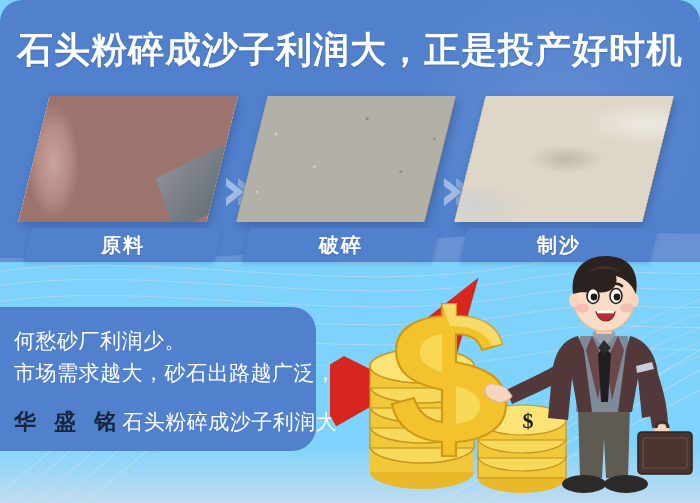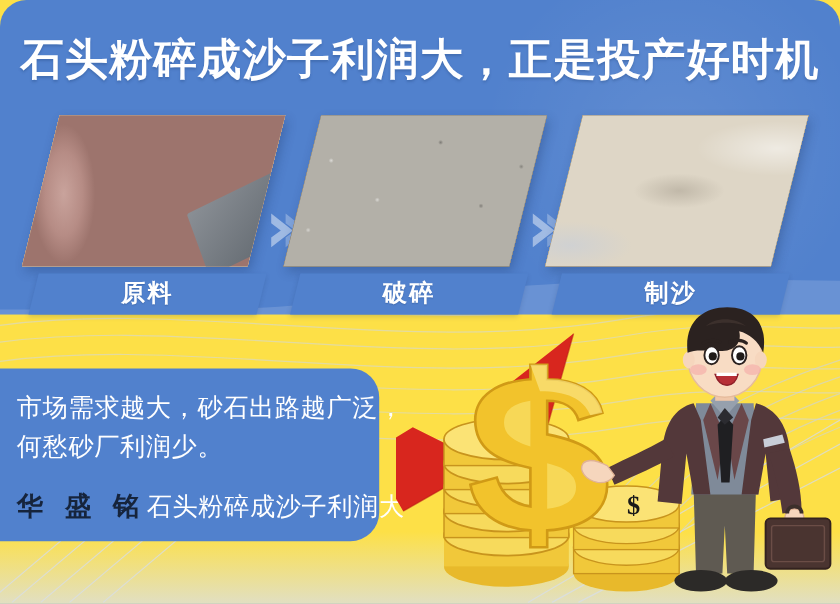--- a/index.html
+++ b/index.html
@@ -5,21 +5,21 @@
   * { margin:0; padding:0; box-sizing:border-box; }
   html,body{ width:700px; height:503px; }
   body{
     font-family:"Liberation Sans","DejaVu Sans",sans-serif;
     background:#ffffff;
     overflow:hidden;
   }
   #banner{
     position:relative;
     width:700px; height:503px;
-    background:#fde047;
+    background:#7dd3fc;
     overflow:hidden;
   }
 
   
   .bg-lines{
     position:absolute; left:0; top:230px; width:700px; height:273px;
     overflow:hidden; pointer-events:none;
   }
   .bg-lines svg{ position:absolute; left:0; top:0; }
 
@@ -322,22 +322,22 @@
     <div class="step-photo">
       <div class="inner tex-sand"></div>
     </div>
     <div class="step-label">
       <span>制沙</span>
     </div>
   </div>
 
   <div id="copy-box">
     <div id="copy-lines">
+      <div class="copy-line">何愁砂厂利润少。</div>
       <div class="copy-line">市场需求越大，砂石出路越广泛，</div>
-      <div class="copy-line">何愁砂厂利润少。</div>
     </div>
     <div id="brand-line">
       <span id="brand-name">华 盛 铭</span><span id="brand-tag">石头粉碎成沙子利润大</span>
     </div>
   </div>
 
   <div id="illustration">
     <svg width="370" height="253" viewBox="0 0 370 253" aria-hidden="true">
 
       <g>

